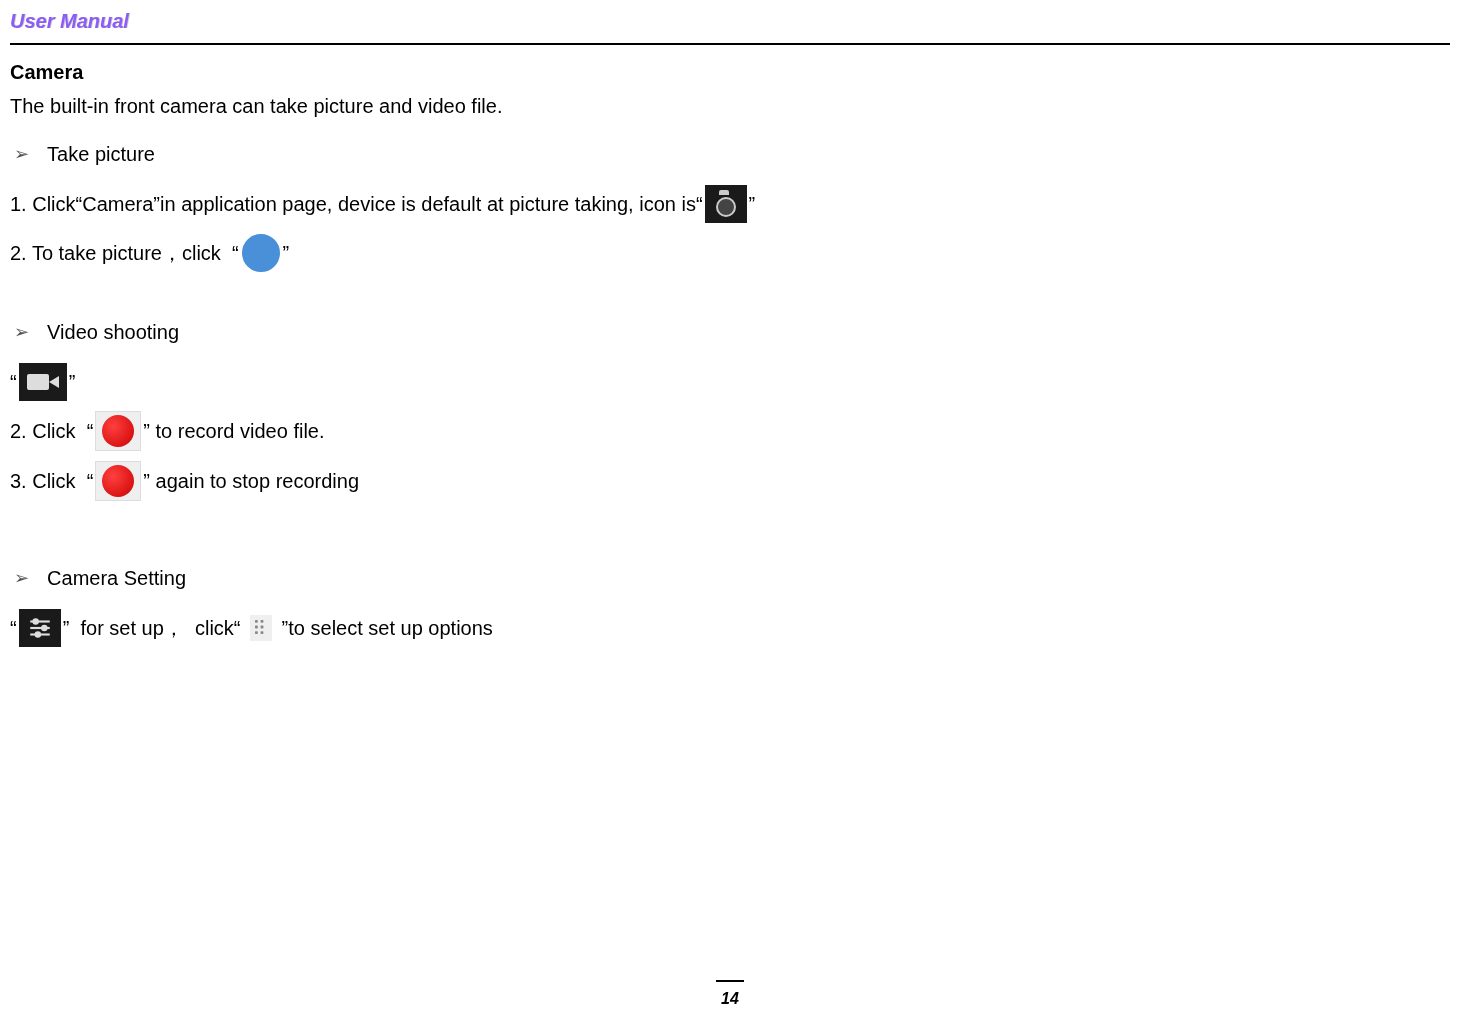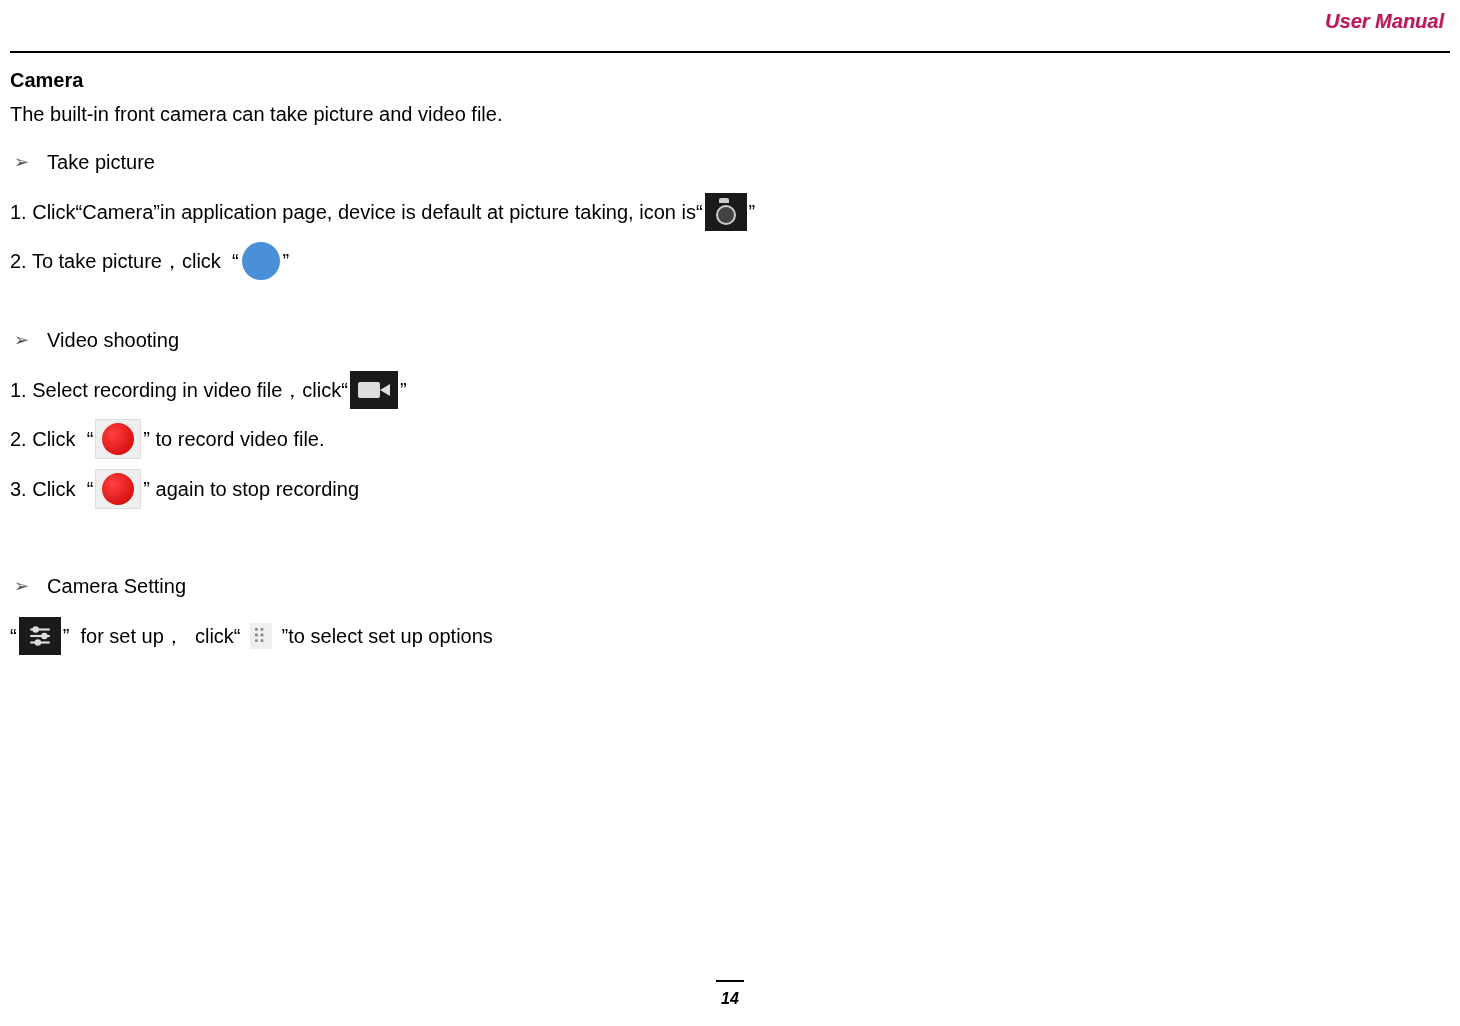--- a/index.html
+++ b/index.html
@@ -10,28 +10,28 @@
       width: 1460px;
       height: 1026px;
       background: #fff;
       position: relative;
       padding: 0;
     }
     .header-area {
       padding: 10px 10px 0 10px;
     }
     .header-label {
-      text-align: right;
+      text-align: left;
       font-size: 20px;
       font-style: italic;
       font-weight: bold;
-      color: #be185d;
+      color: #8b5cf6;
       text-shadow: 1px 0 0 #ccc;
       padding-right: 6px;
-      padding-bottom: 18px;
+      padding-bottom: 10px;
     }
     .divider {
       border: none;
       border-top: 2px solid #000;
       margin: 0 0 10px 0;
     }
     .content {
       padding: 0 10px 0 10px;
       line-height: 1.7;
     }
@@ -234,21 +234,20 @@
   </div>
 
   <div class="spacer-md"></div>
 
   <div class="bullet-row">
     <span class="chevron">➢</span>
     <span class="bullet-label">Video shooting</span>
   </div>
 
   <div class="step">
-    <span class="txt">1. Select recording in video file，click</span>
     <span class="txt quote">“</span>
     <span class="icon-box video-mode-icon"></span>
     <span class="txt quote">”</span>
   </div>
 
   <div class="step">
     <span class="txt">2. Click </span>
     <span class="txt quote"> “</span>
     <span class="icon-box record-icon"></span>
     <span class="txt quote">” </span>

